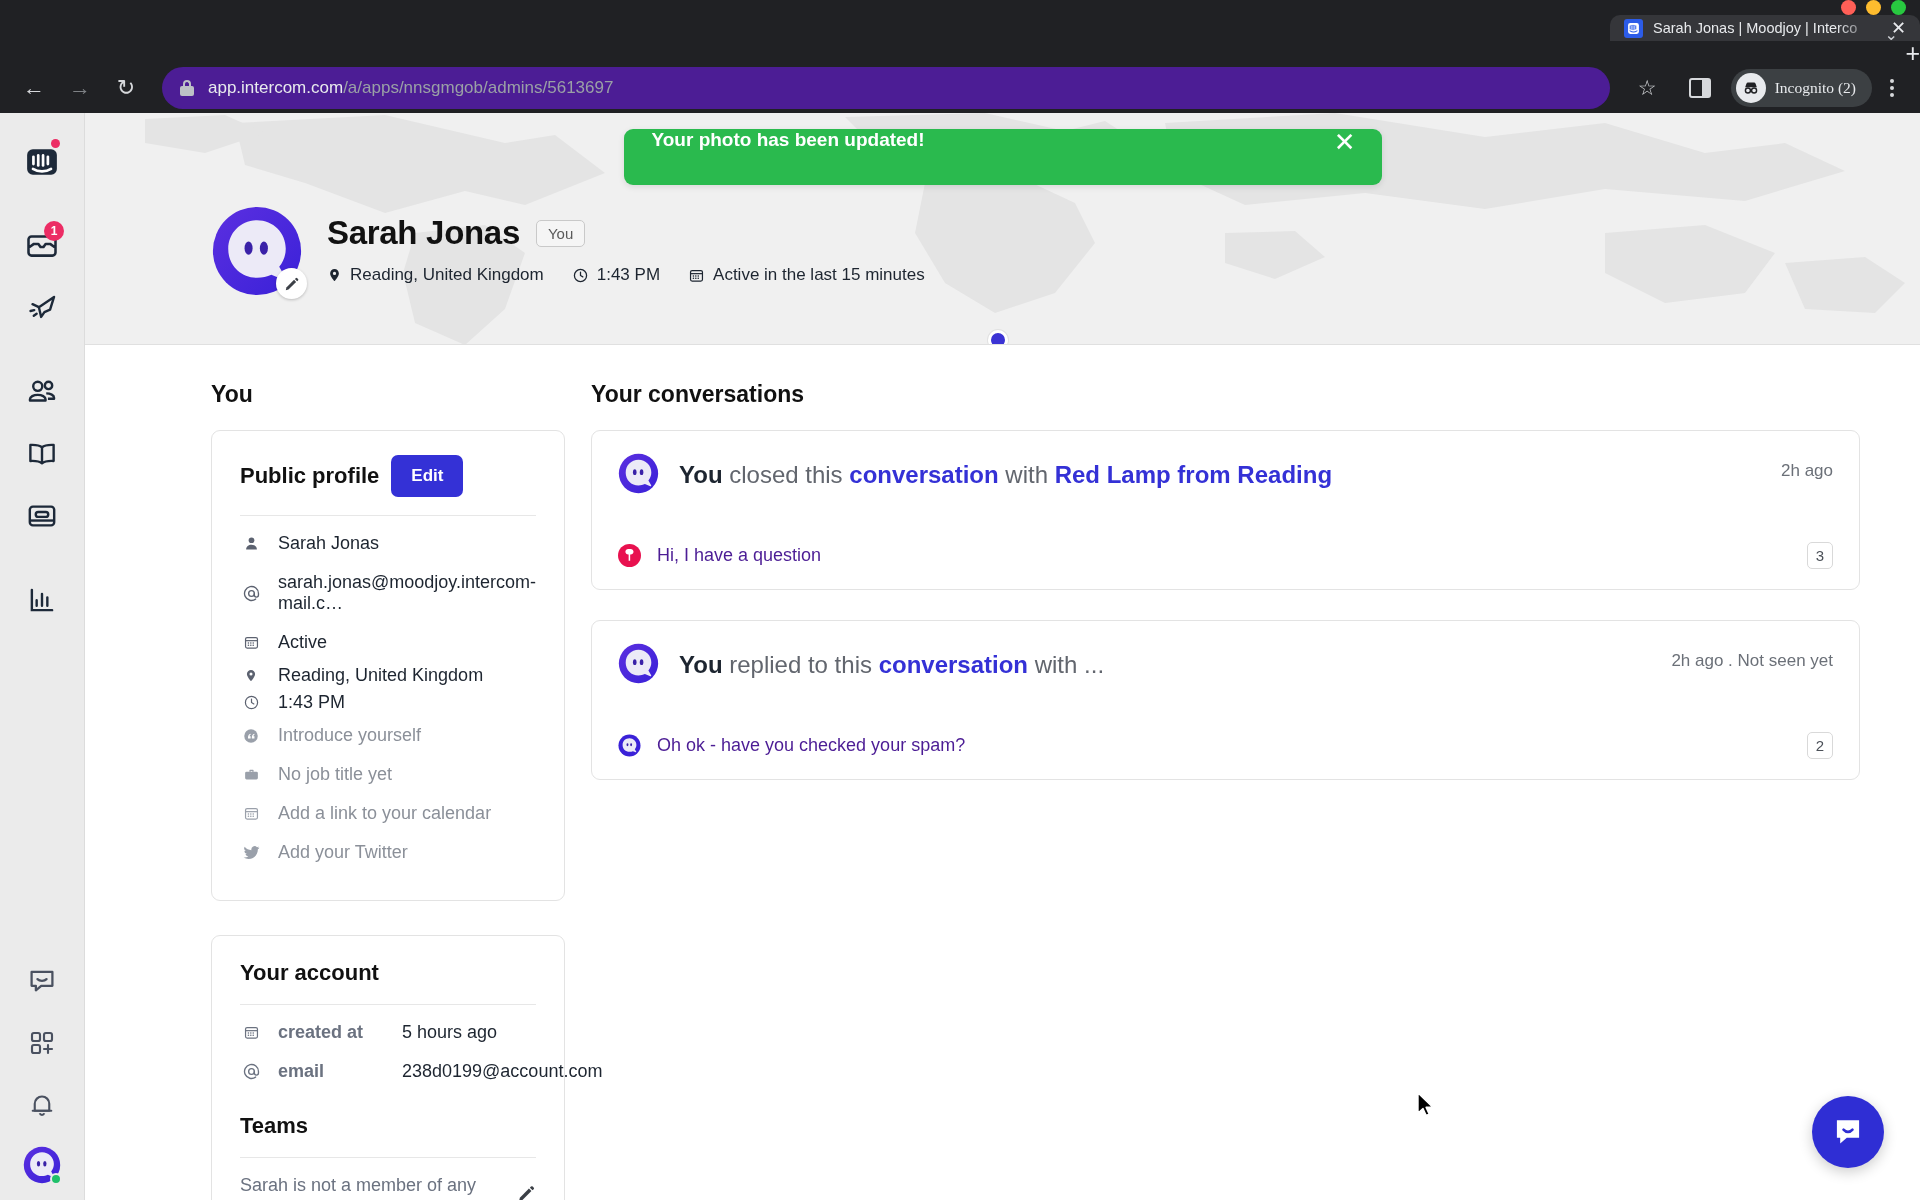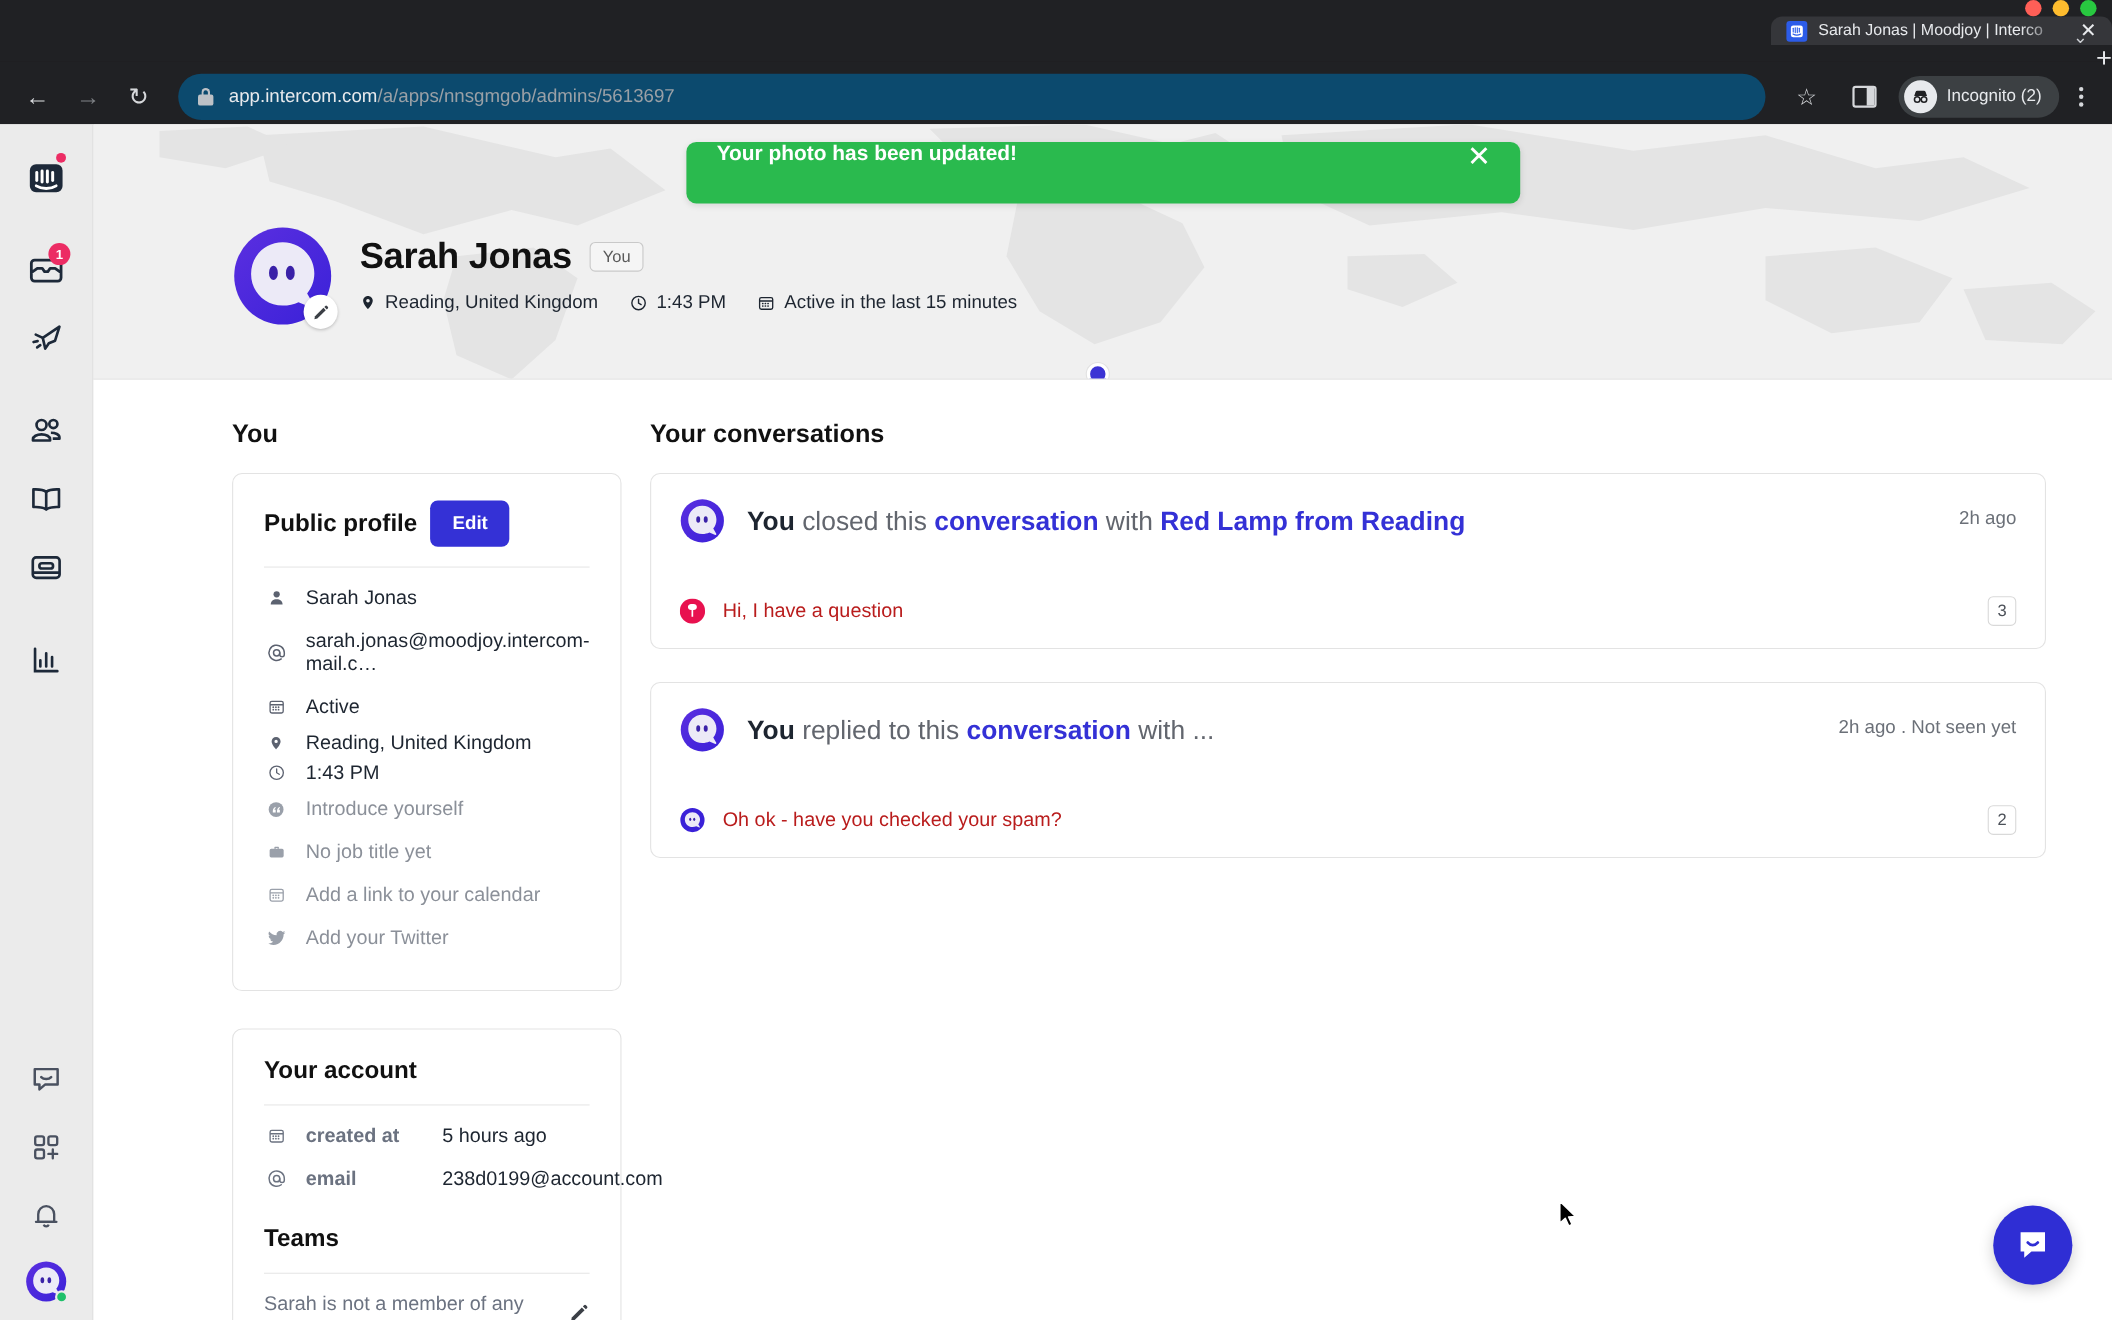--- a/index.html
+++ b/index.html
@@ -41,37 +41,37 @@
             mask-image: linear-gradient(to right, #000 82%, transparent 100%);
   }
   .tab-close { color: #e8eaed; font-size: 18px; line-height: 1; padding: 4px; flex: none; }
   .newtab { color: #e8eaed; font-size: 25px; line-height: 1; margin: 0 0 10px 20px; }
   .chev-down { position: absolute; right: 22px; bottom: 12px; color: #cdd0d4; font-size: 16px; }
 
   .omnibar { height: 64px; background: #202124; display: flex; align-items: center; padding: 0 14px; gap: 6px; }
   .navbtn { width: 40px; height: 40px; display: flex; align-items: center; justify-content: center; color: #d6d8db; font-size: 22px; }
   .navbtn.dim { color: #7e8185; }
   .urlbar {
-    flex: 1; height: 42px; background: #0c4a6e; border-radius: 21px;
+    flex: 1; height: 42px; background: #4c1d95; border-radius: 21px;
     display: flex; align-items: center; padding: 0 18px; gap: 14px; margin: 0 10px;
   }
   .lock { width: 14px; height: 16px; position: relative; flex: none; }
   .lock-body { position: absolute; bottom: 0; left: 0; width: 14px; height: 10px; background: #bdc1c6; border-radius: 2px; }
   .lock-shackle { position: absolute; top: 0; left: 3px; width: 8px; height: 8px; border: 2px solid #bdc1c6; border-bottom: none; border-radius: 4px 4px 0 0; }
   .url { font-size: 17px; color: #e8eaed; white-space: nowrap; }
   .url .path { color: #9aa0a6; }
   .star { color: #d6d8db; font-size: 21px; padding: 0 12px; }
   .sidepanel-ic { width: 22px; height: 20px; border: 2.2px solid #d6d8db; border-radius: 3px; position: relative; margin: 0 14px; }
   .sidepanel-ic:after { content: ""; position: absolute; right: 0; top: 0; bottom: 0; width: 7px; background: #d6d8db; }
   .incognito {
     height: 38px; background: #3c4043; border-radius: 19px;
     display: flex; align-items: center; gap: 9px; padding: 0 16px 0 5px;
   }
   .incog-av { width: 30px; height: 30px; border-radius: 50%; background: #e8eaed; display: flex; align-items: center; justify-content: center; }
-  .incog-label { color: #e8eaed; font-size: 15.5px; white-space: nowrap; }
+  .incog-label { color: #e8eaed; font-size: 15.5px; white-space: nowrap; font-family: Liberation Serif, serif; }
   .kebab { color: #d6d8db; font-size: 20px; line-height: 0.6; padding: 0 12px; letter-spacing: 0; }
   .kebab span { display: block; width: 4px; height: 4px; border-radius: 50%; background: #d6d8db; margin: 3px 0; }
 
   
   .page { position: absolute; top: 113px; left: 0; width: 1920px; height: 1087px; background: #fff; display: flex; }
 
   
   .rail {
     width: 85px; flex: none; background: #ebebeb;
     display: flex; flex-direction: column; align-items: center;
@@ -170,21 +170,21 @@
     margin-bottom: 30px; padding: 22px 26px 20px 26px;
   }
   .conv-top { display: flex; align-items: flex-start; gap: 20px; }
   .conv-av { width: 41px; height: 41px; flex: none; }
   .conv-text { flex: 1; font-size: 24px; color: #62666e; line-height: 1.3; padding-top: 6px; }
   .conv-text b { color: #1d2530; font-weight: 700; }
   .conv-text a { color: #3431d6; text-decoration: none; font-weight: 700; }
   .conv-time { font-size: 17px; color: #6b7078; white-space: nowrap; padding-top: 8px; }
   .conv-bottom { display: flex; align-items: center; gap: 16px; margin-top: 48px; }
   .msg-av { width: 23px; height: 23px; border-radius: 50%; flex: none; }
-  .msg-text { flex: 1; font-size: 18px; color: #b91c1c; }
+  .msg-text { flex: 1; font-size: 18px; color: #4c1d95; }
   .msg-count {
     border: 1px solid #d9d9d9; border-radius: 5px; min-width: 26px; height: 27px;
     font-size: 15px; color: #4b5058; display: flex; align-items: center; justify-content: center;
     padding: 0 7px;
   }
 
   
   .launcher {
     position: absolute; right: 36px; bottom: 32px; width: 72px; height: 72px;
     border-radius: 50%; background: #2f2ed4; box-shadow: 0 4px 14px rgba(0,0,0,.2);

